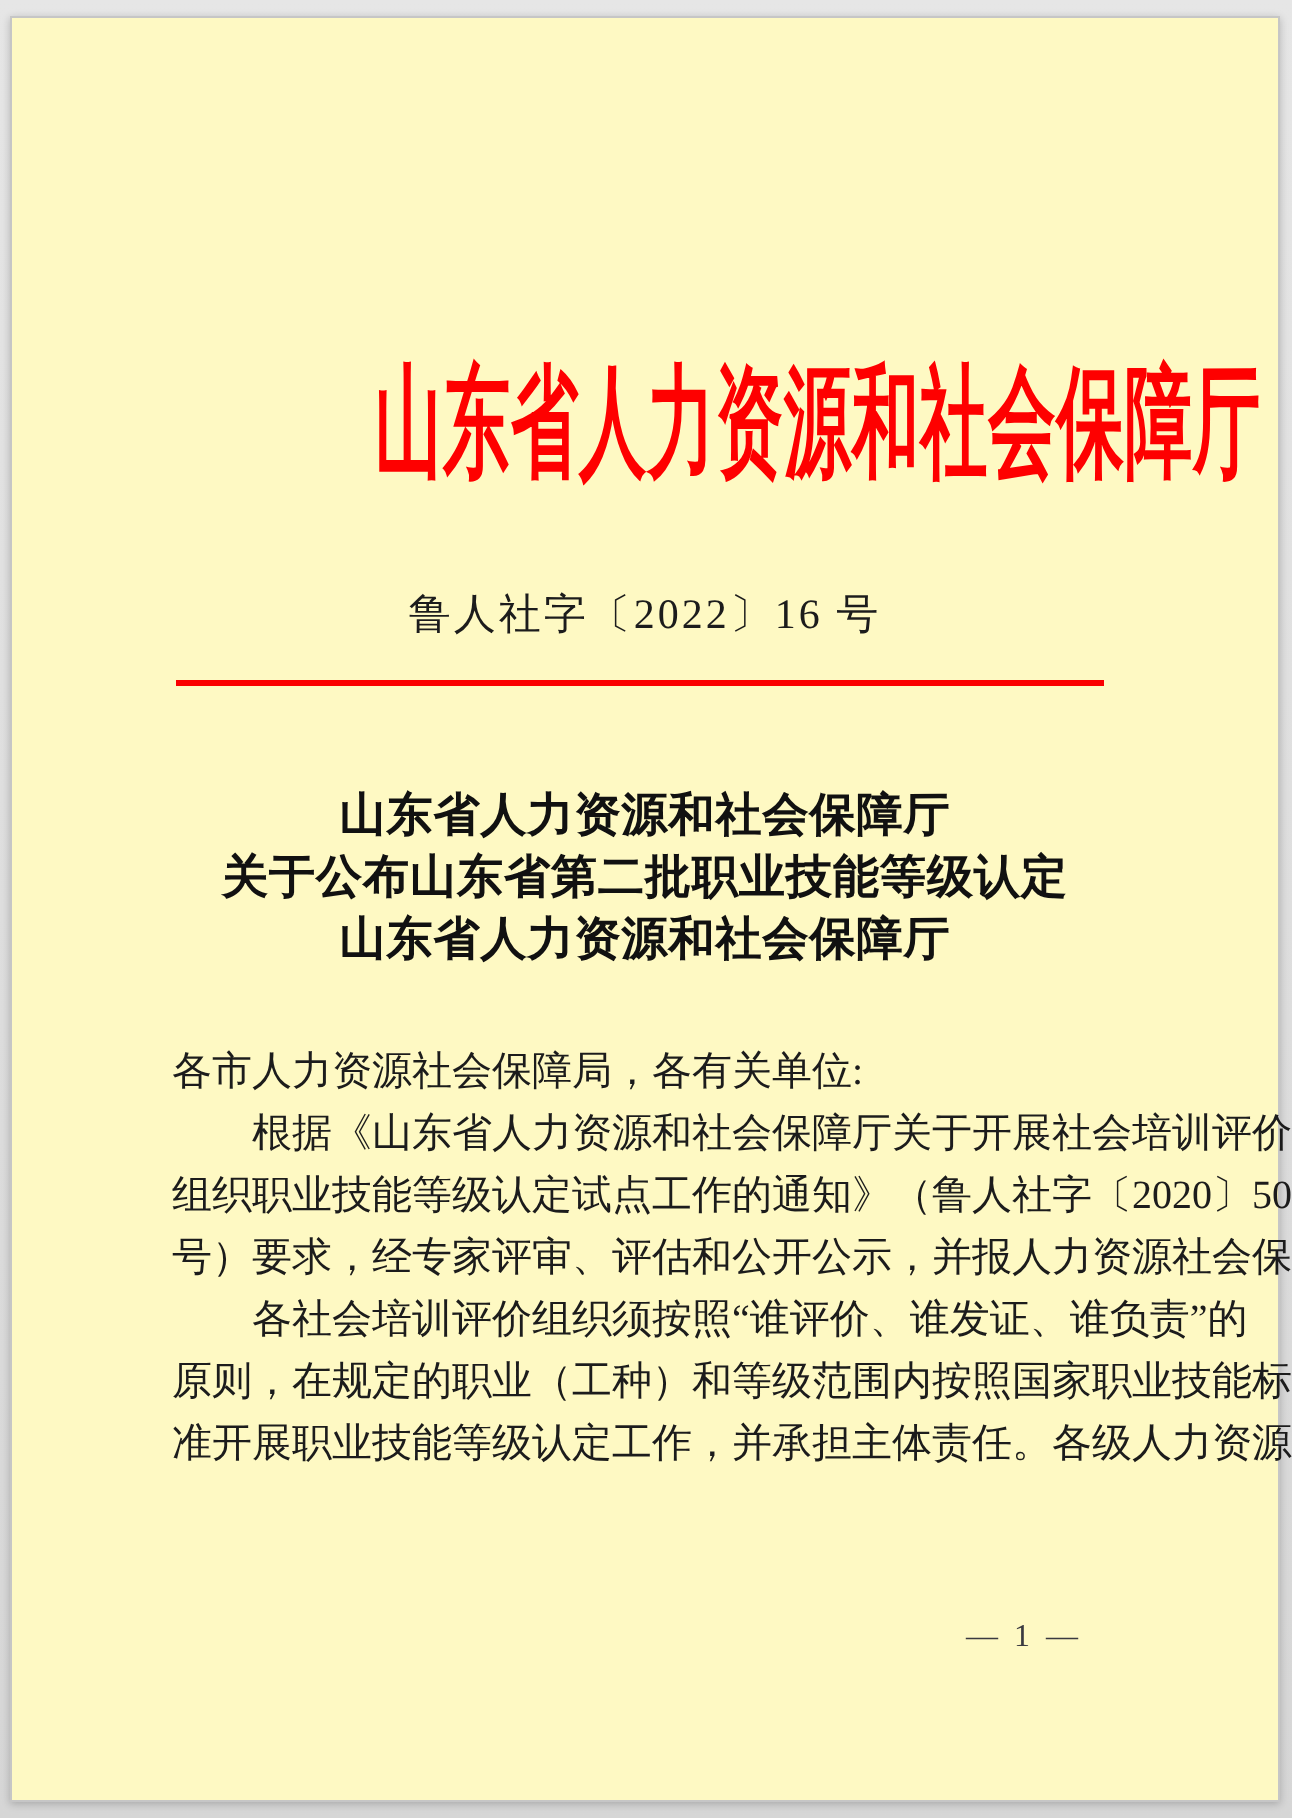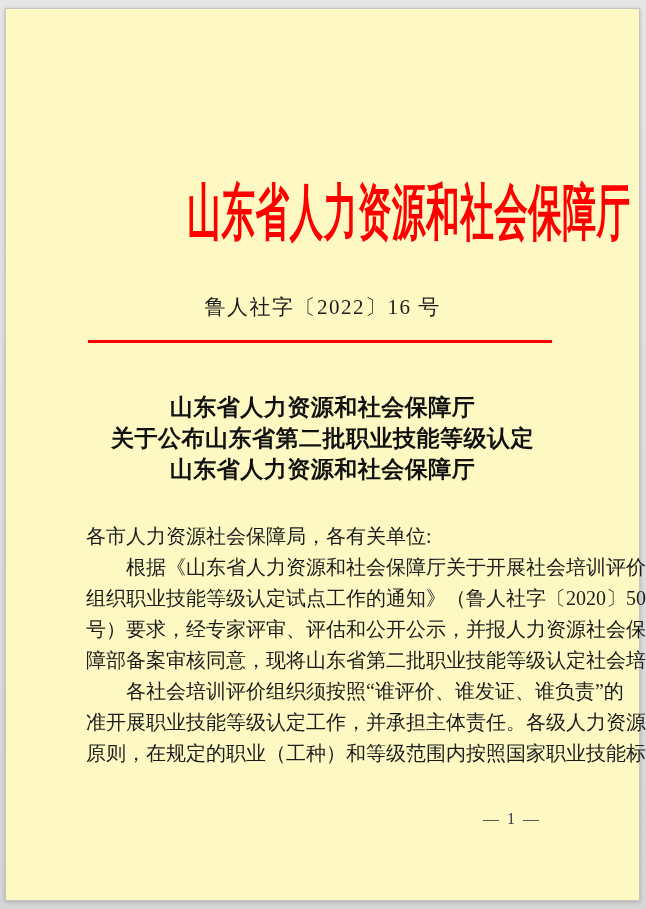--- a/index.html
+++ b/index.html
@@ -125,21 +125,20 @@
     <div>山东省人力资源和社会保障厅</div>
     <div>关于公布山东省第二批职业技能等级认定</div>
     <div>山东省人力资源和社会保障厅</div>
   </div>
 
   <div class="doc-body">
     <div class="line short">各市人力资源社会保障局，各有关单位:</div>
     <div class="line indent">根据《山东省人力资源和社会保障厅关于开展社会培训评价</div>
     <div class="line">组织职业技能等级认定试点工作的通知》（鲁人社字〔2020〕50</div>
     <div class="line">号）要求，经专家评审、评估和公开公示，并报人力资源社会保</div>
-    <div class="line">障部备案审核同意，现将山东省第二批职业技能等级认定社会培</div>
     <div class="line indent">各社会培训评价组织须按照“谁评价、谁发证、谁负责”的</div>
+    <div class="line">原则，在规定的职业（工种）和等级范围内按照国家职业技能标</div>
     <div class="line">准开展职业技能等级认定工作，并承担主体责任。各级人力资源</div>
-    <div class="line">原则，在规定的职业（工种）和等级范围内按照国家职业技能标</div>
   </div>
 
   <div class="page-number">— 1 —</div>
 
 </div>
 
 </body></html>

